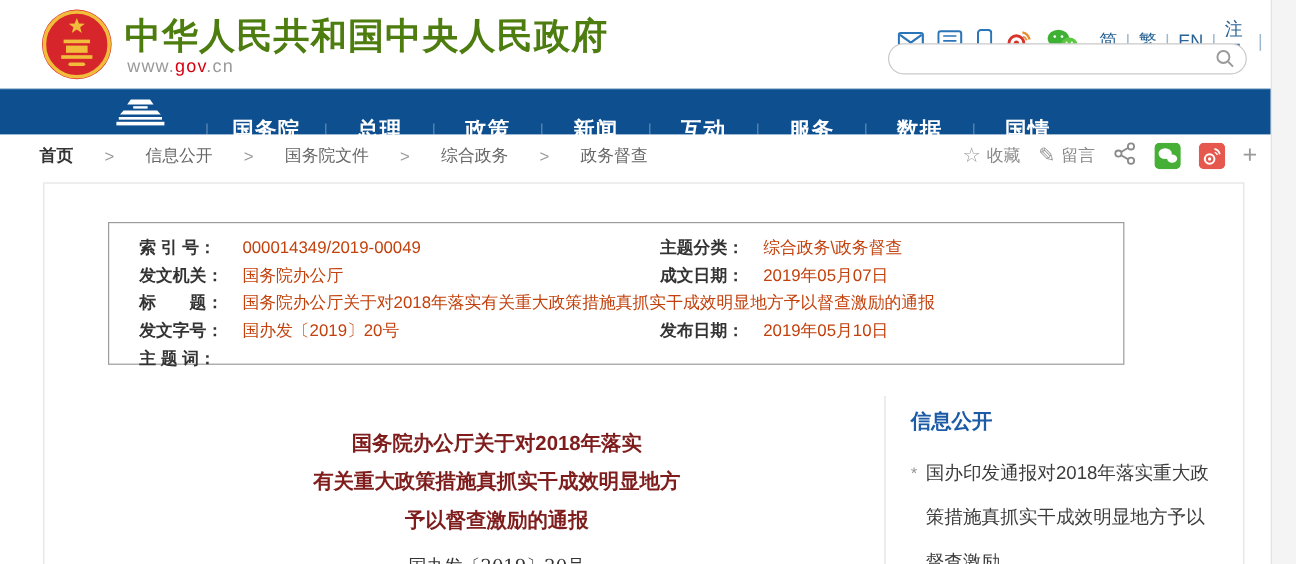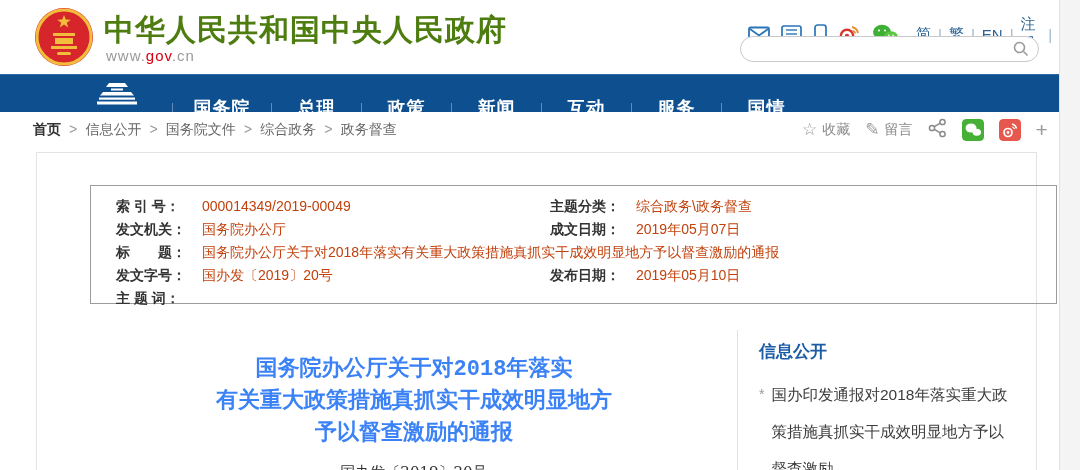--- a/index.html
+++ b/index.html
@@ -24,46 +24,46 @@
   
   .nav{position:absolute;left:0;top:74px;width:1059px;height:38px;background:#0e4f90;border-top:1px solid #2f6ba3;
        display:flex;align-items:stretch;padding-left:62px;box-sizing:border-box;}
   .nav-cell{display:flex;align-items:center;justify-content:center;color:#fff;font-size:18px;font-weight:bold;
             letter-spacing:1px;cursor:pointer;}
   .nav-cell.icon-cell{width:110px;}
   .nav-item{width:89px;border-left:1px solid rgba(255,255,255,.35);margin-top:28px;}
   .nav-item.wide{width:98px;}
 
   
-  .crumbs{position:absolute;left:33px;top:121px;font-size:14px;color:#666;display:flex;gap:8px;align-items:center;font-family:Liberation Mono, monospace;}
+  .crumbs{position:absolute;left:33px;top:121px;font-size:14px;color:#666;display:flex;gap:26px;align-items:center;}
   .crumbs .home{color:#333;font-weight:bold;}
   .crumbs .sep{color:#999;}
   .crumbs span{cursor:pointer;}
   .tools{position:absolute;left:802px;top:118px;display:flex;align-items:center;gap:15px;color:#8a8a8a;font-size:14px;}
   .tool{display:flex;align-items:center;gap:5px;cursor:pointer;}
   .tool .glyph{font-size:17px;color:#999;}
   .sq{width:22px;height:22px;border-radius:4px;display:block;cursor:pointer;}
   .plus{font-size:21px;color:#9a9a9a;cursor:pointer;line-height:20px;}
 
   
   .wrapper{position:absolute;left:36px;top:152px;width:1001px;height:330px;background:#fff;
            border:1px solid #e3e3e3;box-sizing:border-box;}
 
   
-  .meta-box{position:absolute;left:90px;top:185px;width:967px;height:119px;border:1px solid #9c9c9c;
+  .meta-box{position:absolute;left:90px;top:185px;width:847px;height:119px;border:1px solid #9c9c9c;
             box-sizing:border-box;padding:9px 0 0 25px;font-size:14px;}
   .m-row{display:flex;height:23px;line-height:23px;white-space:nowrap;}
   .m-lbl{font-weight:bold;color:#333;width:86px;flex:none;}
   .m-val{color:#c2410c;}
   .m-val.colL{width:348px;flex:none;overflow:hidden;}
   .m-lbl.colR{width:86px;}
 
   
   .article{position:absolute;left:90px;top:354px;width:648px;text-align:center;}
-  .art-title{font-family:Liberation Mono, monospace;font-size:22px;font-weight:bold;color:#3b82f6;line-height:32px;}
+  .art-title{font-family:Liberation Sans, sans-serif;font-size:17px;font-weight:bold;color:#7f1d1d;line-height:32px;}
   .doc-no{margin-top:13px;font-family:"DejaVu Serif",serif;font-size:15px;color:#333;}
 
   
   .side-divider{position:absolute;left:737px;top:330px;width:1px;height:140px;background:#e0e0e0;}
   .sidebar{position:absolute;left:759px;top:340px;width:256px;}
   .side-title{font-size:17px;font-weight:bold;color:#1c5ba6;}
   .side-item{margin-top:13px;font-size:15.5px;color:#3c3c3c;line-height:37px;cursor:pointer;display:flex;}
   .side-item .bullet{color:#999;font-size:14px;margin-right:7px;flex:none;}
 
   
@@ -160,20 +160,21 @@
         <rect x="5" y="16.5" width="36" height="2.2" fill="#fff"></rect>
         <rect x="3" y="20.5" width="40" height="3" fill="#fff"></rect>
       </svg>
     </div>
     <div class="nav-cell nav-item wide">国务院</div>
     <div class="nav-cell nav-item">总理</div>
     <div class="nav-cell nav-item">政策</div>
     <div class="nav-cell nav-item">新闻</div>
     <div class="nav-cell nav-item">互动</div>
     <div class="nav-cell nav-item">服务</div>
+    <div class="nav-cell nav-item">数据</div>
     <div class="nav-cell nav-item">国情</div>
   </div>
 
   <div class="crumbs">
     <span class="home">首页</span>
     <span class="sep">&gt;</span>
     <span>信息公开</span>
     <span class="sep">&gt;</span>
     <span>国务院文件</span>
     <span class="sep">&gt;</span>

